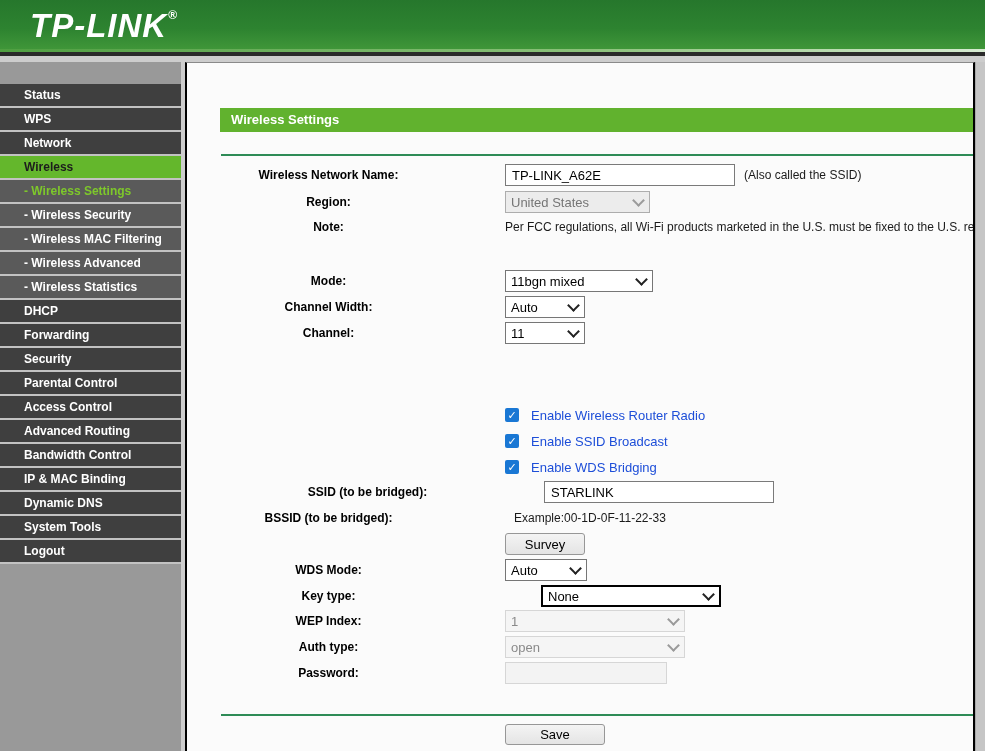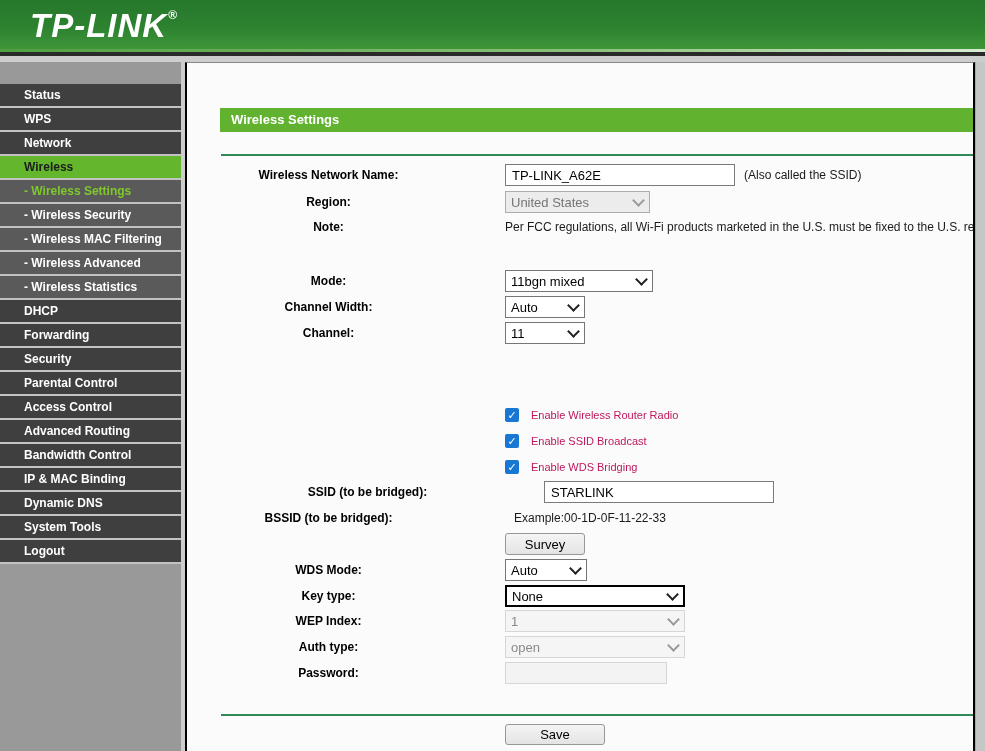--- a/index.html
+++ b/index.html
@@ -50,21 +50,21 @@
   
   .title-bar{
     margin:45px 0 0 33px;height:24px;line-height:24px;
     background:#61b22e;color:#ffffff;font-size:13px;font-weight:bold;
     padding-left:11px;
   }
   .divider{height:0;border-top:2px solid #2e8b56;margin-left:34px;}
   .div1{margin-top:22px;}
   .div2{margin-top:30px;}
   .row{display:flex;align-items:center;height:22px;margin-top:4px;}
-  .row.tall{height:24px;}
+  .row.tall{height:24px;gap:36px;}
   .lbl{
     width:283px;flex:none;text-align:center;padding-right:35px;box-sizing:content-box;
     font-size:12px;font-weight:bold;color:#000;white-space:nowrap;
   }
   .note-text{font-size:12px;color:#1a1a1a;white-space:nowrap;}
   .hint{font-size:12px;color:#1a1a1a;margin-left:9px;white-space:nowrap;}
   input.txt{
     width:230px;height:22px;box-sizing:border-box;border:1px solid #7a7a7a;
     padding:0 6px;font-size:13px;font-family:inherit;background:#fff;color:#000;
   }
@@ -87,21 +87,21 @@
   .select.w180{width:180px;}
   .select.focused{border:2px solid #000;}
   .select.dis{background:#ececec;border-color:#adadad;color:#757575;cursor:default;}
   .select.dis-light{background:#f5f5f5;border-color:#d6d6d6;color:#8a8a8a;cursor:default;}
   .select.dis .chev,.select.dis-light .chev{border-color:#9a9a9a;}
   .cbx{
     width:14px;height:14px;border-radius:2px;background:#1977d4;flex:none;
     color:#fff;font-size:11px;line-height:14px;text-align:center;cursor:pointer;
     margin-right:12px;
   }
-  .cbx-label{font-size:11px;color:#be185d;}
+  .cbx-label{font-size:13px;color:#1d4ed8;}
   .btn{
     height:22px;box-sizing:border-box;background:linear-gradient(180deg,#f4f4f4,#e4e4e4);
     border:1px solid #979797;border-radius:3px;font-size:13px;font-family:inherit;
     color:#000;cursor:pointer;padding:0;
   }
   .btn.survey{width:80px;}
   .btn.save{width:100px;height:21px;margin:8px 0 6px 318px;display:block;}
 </style>
 </head>
 <body>

